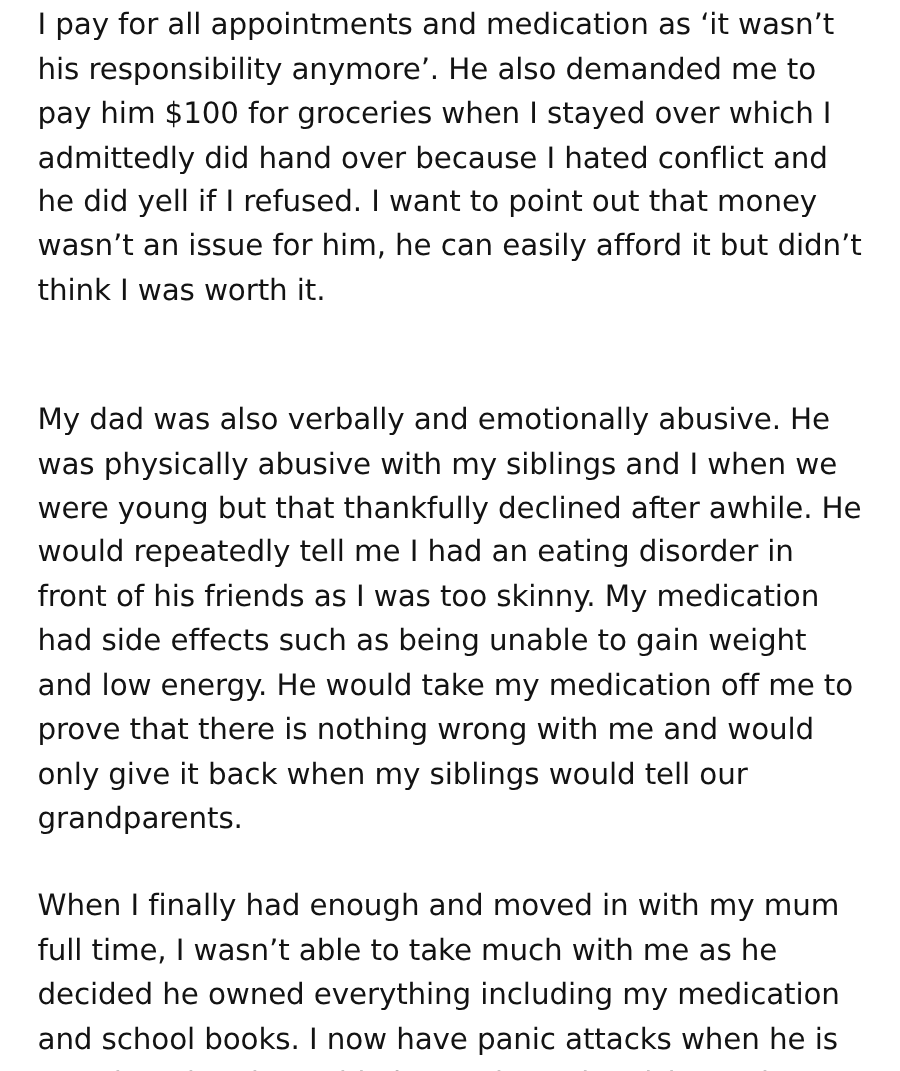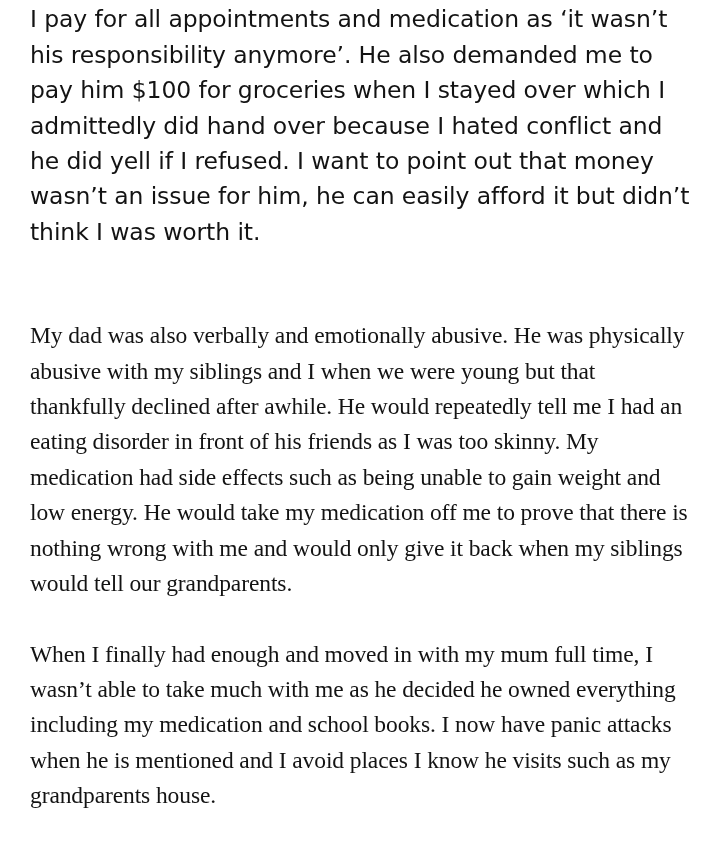--- a/index.html
+++ b/index.html
@@ -33,21 +33,20 @@
   .para-clipped {
     margin: 0;
     padding: 0;
     position: relative;
     top: -33px;
     margin-bottom: 0;
   }
   .para {
     margin: 0 0 0 0;
     padding: 0;
-    font-family: Liberation Serif, serif;
   }
   .gap {
     height: 35px;
   }
 </style>
 </head>
 <body>
 
 <div class="page">
 

